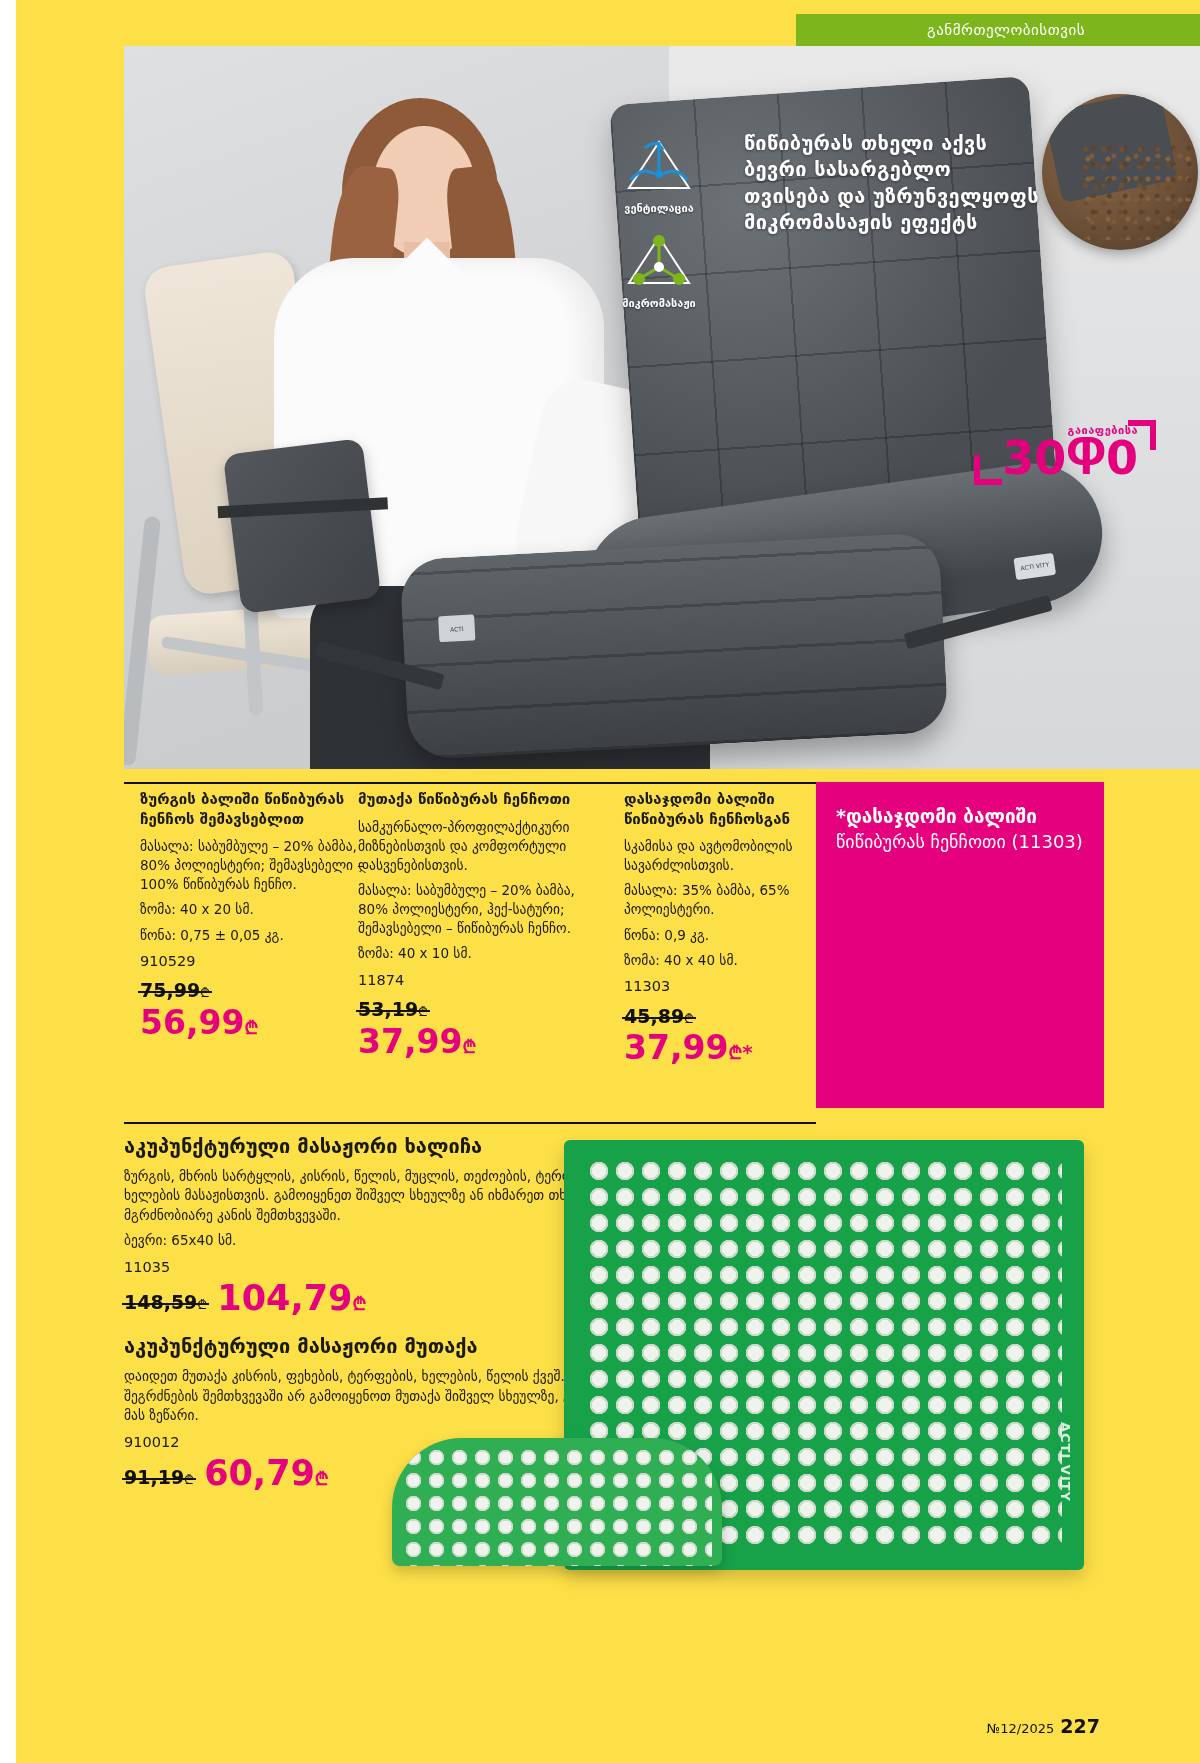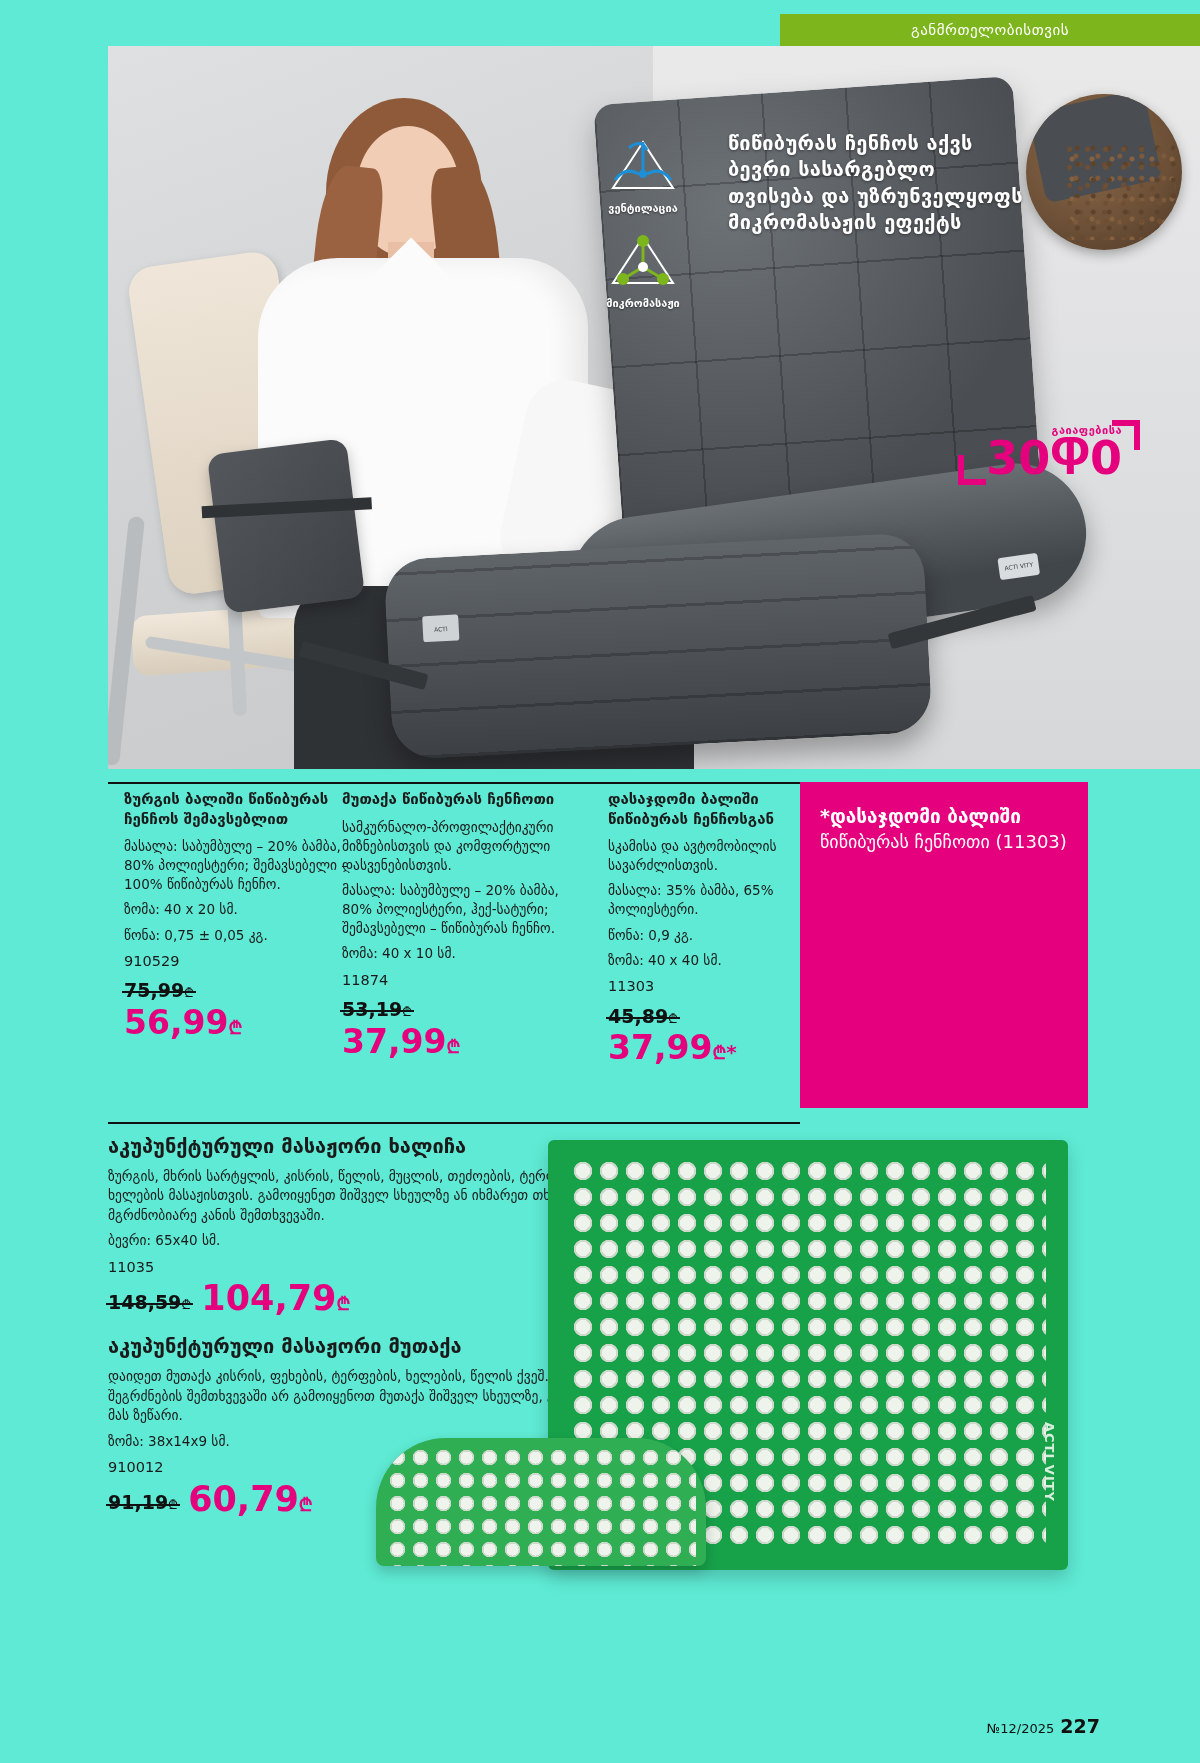--- a/index.html
+++ b/index.html
@@ -3,21 +3,21 @@
 <meta charset="utf-8">
 <style>
   html,body{margin:0;padding:0;}
   body{
     width:1200px;height:1763px;position:relative;
     background:#ffffff;
     font-family:"DejaVu Sans", sans-serif;
     color:#1a1a1a;
     overflow:hidden;
   }
-  .page{position:absolute;inset:0;background:#5eead4;}
+  .page{position:absolute;inset:0;background:#fde047;margin-left:16px;}
   
   .top-tab{
     position:absolute;top:14px;left:780px;width:420px;height:32px;
     background:#7db61c;color:#fff;
     display:flex;align-items:center;justify-content:center;
     font-size:15px;letter-spacing:.5px;
   }
   
   .hero{
     position:absolute;left:108px;top:46px;width:1092px;height:723px;
@@ -291,21 +291,21 @@
         <line x1="36" y1="38" x2="16" y2="50" stroke="#7db61c" stroke-width="3"></line>
         <line x1="36" y1="38" x2="56" y2="50" stroke="#7db61c" stroke-width="3"></line>
         <circle cx="36" cy="12" r="6" fill="#7db61c"></circle>
         <circle cx="16" cy="50" r="6" fill="#7db61c"></circle>
         <circle cx="56" cy="50" r="6" fill="#7db61c"></circle>
         <circle cx="36" cy="38" r="5" fill="#ffffff"></circle>
       </svg>
       <div class="lbl2">მიკრომასაჟი</div>
     </div>
 
-    <div class="hero-headline">წიწიბურას ჩენჩოს აქვს ბევრი სასარგებლო თვისება და უზრუნველყოფს მიკრომასაჟის ეფექტს</div>
+    <div class="hero-headline">წიწიბურას თხელი აქვს ბევრი სასარგებლო თვისება და უზრუნველყოფს მიკრომასაჟის ეფექტს</div>
 
     <div class="flash">
       <div class="bracketR"></div>
       <div class="small">გაიაფებისა</div>
       <div class="big">30Ⴔ0</div>
       <div class="bracketL"></div>
     </div>
   </div>
 
   <div class="rule"></div>
@@ -376,21 +376,20 @@
           <span>104,79</span><span class="lari">₾</span>
         </div>
       </div>
     </div>
 
     <div class="spacer"></div>
 
     <div>
       <h3>აკუპუნქტურული მასაჟორი მუთაქა</h3>
       <p>დაიდეთ მუთაქა კისრის, ფეხების, ტერფების, ხელების, წელის ქვეშ. უსიამოვნო შეგრძნების შემთხვევაში არ გამოიყენოთ მუთაქა შიშველ სხეულზე, გადააფარეთ მას ზეწარი.</p>
-      <p>ზომა: 38x14x9 სმ.</p>
       <div class="artnum">910012</div>
       <div class="priceline">
         <div class="oldprice">
           <span>91,19</span><span class="lari">₾</span>
         </div>
         <div class="newprice">
           <span>60,79</span><span class="lari">₾</span>
         </div>
       </div>
     </div>

